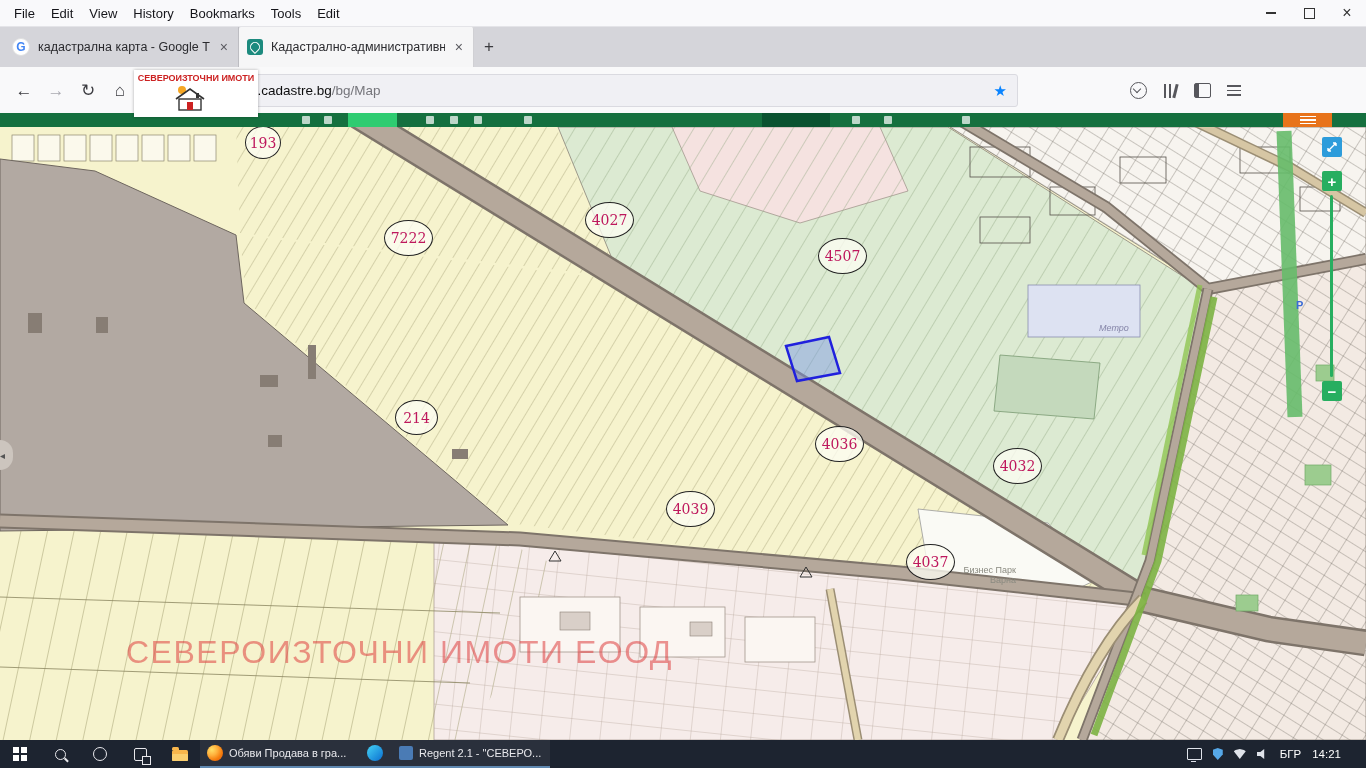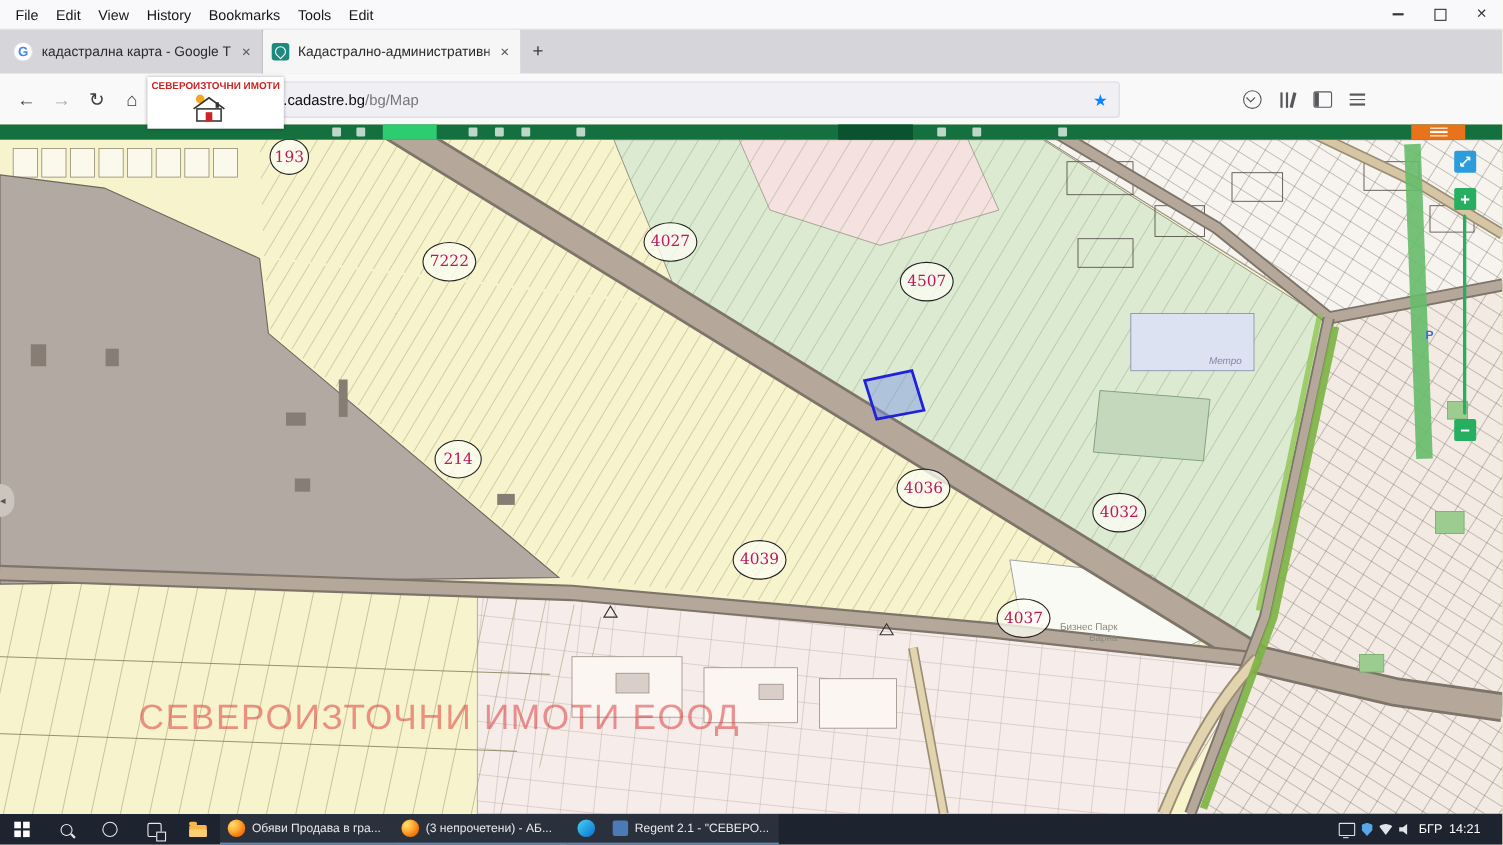--- a/index.html
+++ b/index.html
@@ -124,21 +124,21 @@
   .tb-app{width:158px;display:flex;align-items:center;gap:6px;padding:0 7px;box-sizing:border-box;
           background:rgba(255,255,255,.06);border-bottom:2px solid #5f88b0;font-size:11px;color:#e8e8ec;flex:none}
   .tb-app.active{background:rgba(255,255,255,.17);border-bottom-color:#9cc3ea}
   .tb-app.icon-only{width:34px;justify-content:center}
   .tb-app-title{white-space:nowrap;overflow:hidden;flex:1}
   .ff-icon{width:16px;height:16px;border-radius:50%;flex:none;
      background:radial-gradient(circle at 30% 30%,#ffe066 0%,#ffb13d 35%,#f57d0d 65%,#e3540a 100%)}
   .edge-icon{width:16px;height:16px;border-radius:50%;flex:none;
      background:linear-gradient(135deg,#45d3f5,#0a6ed0)}
   .regent-icon{width:14px;height:14px;background:#4a7bb5;border-radius:2px;flex:none}
-  .tray{margin-left:auto;display:flex;align-items:center;gap:6px;padding-right:8px}
+  .tray{margin-left:auto;display:flex;align-items:center;gap:11px;padding-right:8px}
   .tray-text{color:#fff;font-size:11.5px}
   .tray-display{width:13px;height:10px;border:1.4px solid #dfe3ea;border-radius:1px;position:relative}
   .tray-display::after{content:"";position:absolute;left:3px;bottom:-3.4px;width:5px;height:1.6px;background:#dfe3ea}
   .tray-shield{width:10px;height:12px;background:#56a8e8;
       clip-path:polygon(50% 0,100% 15%,100% 55%,50% 100%,0 55%,0 15%)}
   .tray-wifi{width:12px;height:10px;background:#dfe3ea;
       clip-path:polygon(50% 100%,0 22%,15% 9%,50% 0,85% 9%,100% 22%)}
   .tray-volume{width:12px;height:11px;background:#dfe3ea;
       clip-path:polygon(0 32%,30% 32%,62% 5%,62% 95%,30% 68%,0 68%)}
   .show-desktop{width:5px;border-left:1px solid rgba(255,255,255,.35)}
@@ -418,24 +418,20 @@
       <span class="taskview-icon"></span>
     </div>
   <div class="tb-btn">
       <span class="folder-icon"></span>
     </div>
 
   <div class="tb-app">
     <span class="ff-icon"></span>
     <span class="tb-app-title">Обяви Продава в гра...</span>
   </div>
-  <div class="tb-app">
-    <span class="ff-icon"></span>
-    <span class="tb-app-title">(3 непрочетени) - АБ...</span>
-  </div>
   <div class="tb-app icon-only">
     <span class="edge-icon"></span>
   </div>
   <div class="tb-app">
     <span class="regent-icon"></span>
     <span class="tb-app-title">Regent 2.1 - "СЕВЕРО...</span>
   </div>
 
   <div class="tray">
     <span class="tray-display"></span>

